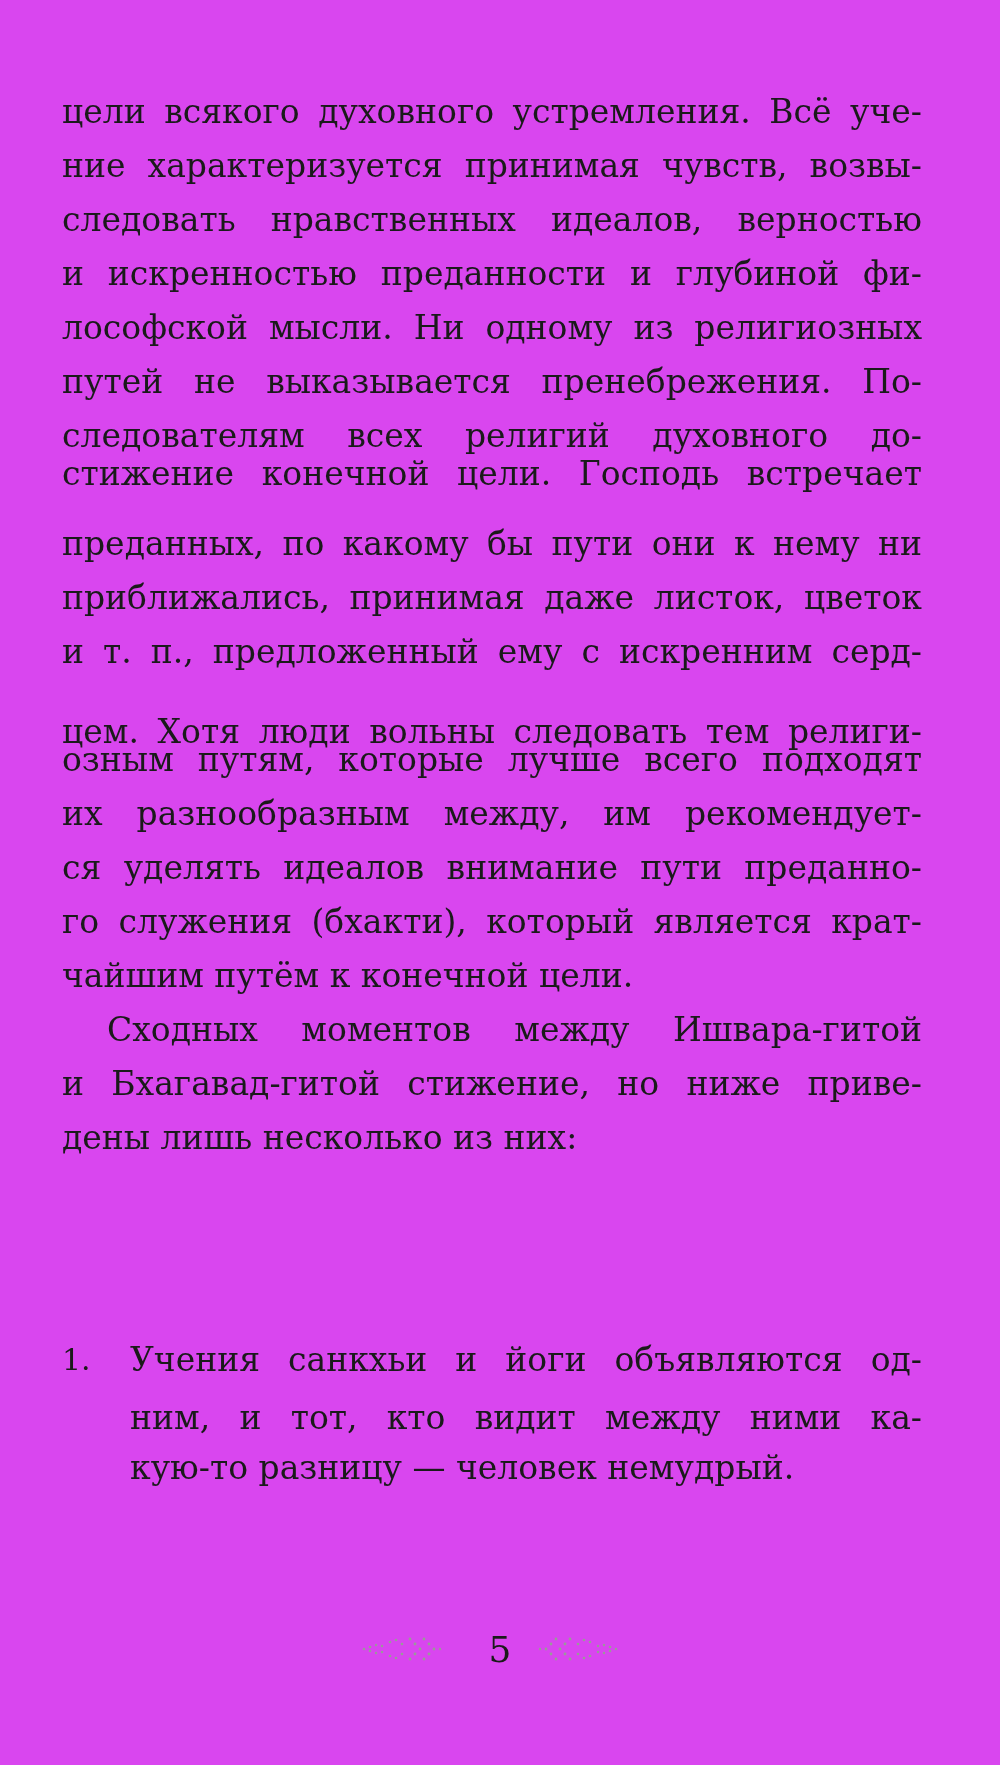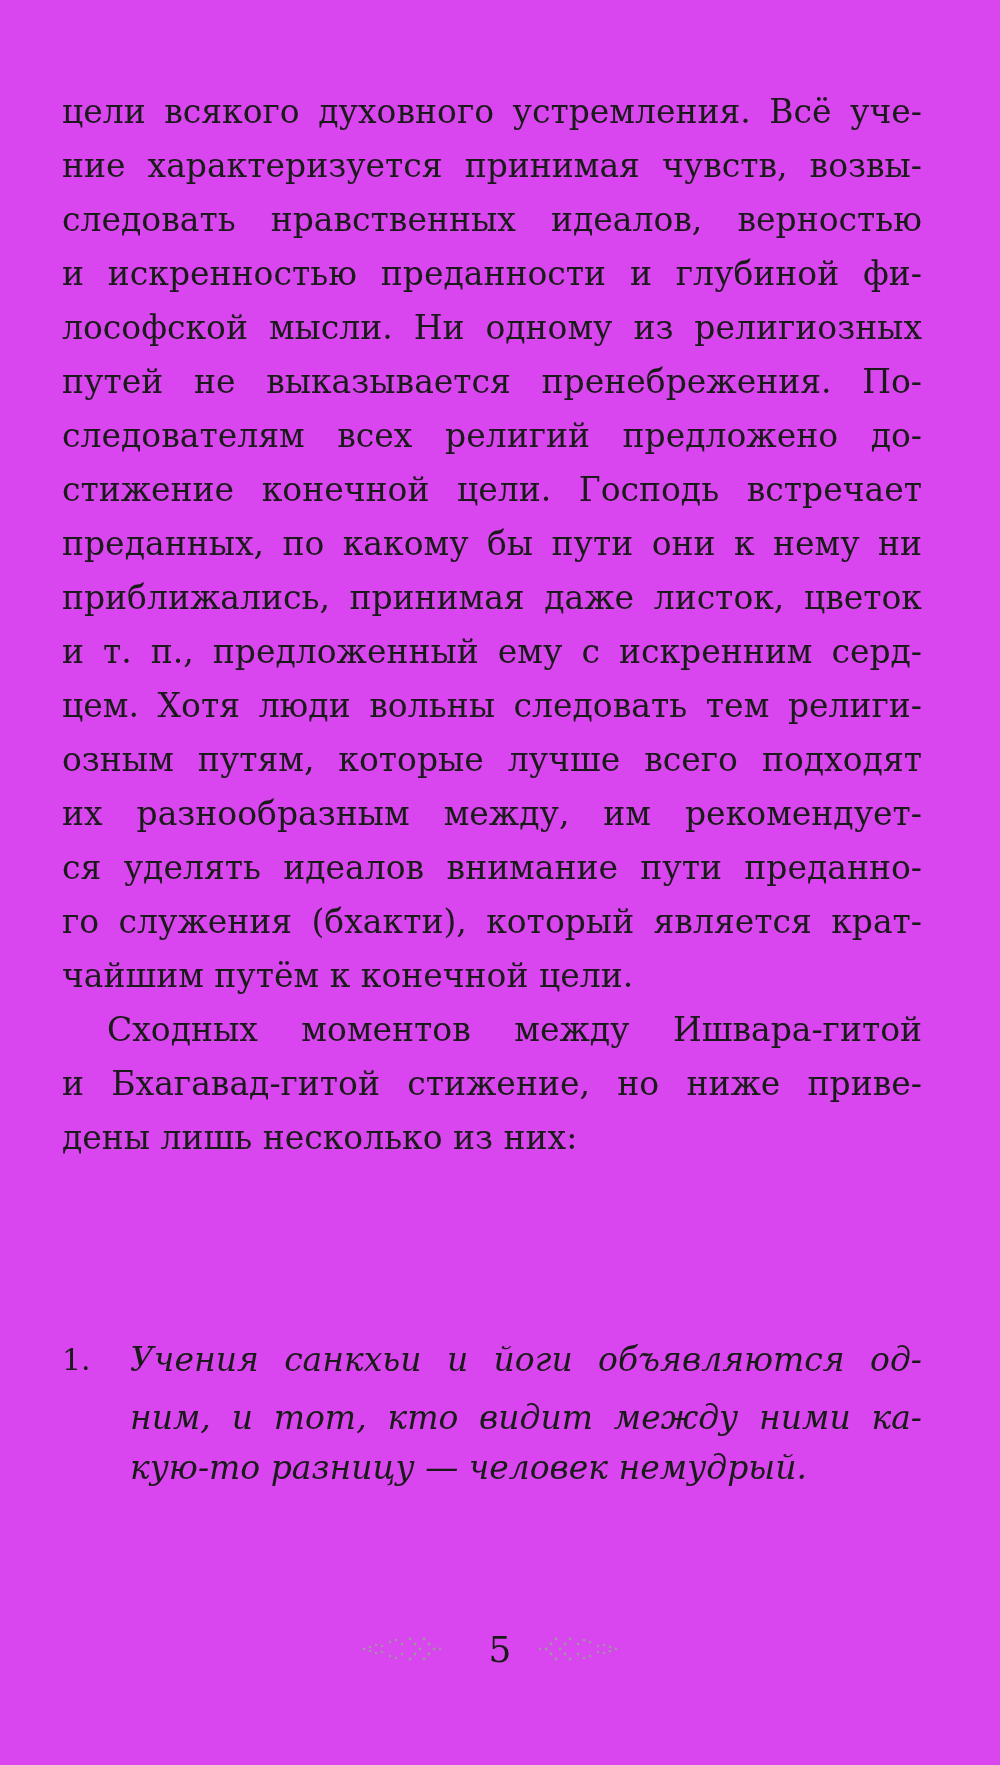--- a/index.html
+++ b/index.html
@@ -4,45 +4,45 @@
 <style>
   html, body { margin: 0; padding: 0; background: #ffffff; }
   body { width: 1000px; height: 1765px; position: relative; overflow: hidden; }
   .page { position: absolute; left: 0; top: 0; width: 1000px; height: 1765px; background: #d946ef; }
   .text { position: absolute; left: 62px; width: 860px; font-family: "DejaVu Serif", serif; font-size: 33px; color: #1a1a1a; }
   .line { position: absolute; left: 0; width: 860px; white-space: nowrap; line-height: 40px; height: 40px; }
   .line.justify { text-align: justify; text-align-last: justify; }
   .line.indent { padding-left: 45px; width: 815px; }
   .list-num { position: absolute; left: 62px; font-family: "DejaVu Serif", serif; font-size: 30px; color: #1a1a1a; line-height: 40px; }
   .list-text { position: absolute; left: 130px; width: 792px; font-family: "DejaVu Serif", serif; font-size: 33px; color: #1a1a1a; }
-  .list-text .line { width: 792px; font-style: italic; }
+  .list-text .line { width: 792px; }
   .footer { position: absolute; top: 1620px; left: 0; width: 1000px; height: 60px; text-align: center; }
   .page-number { position: absolute; left: 476px; top: 0; width: 48px; text-align: center; font-family: "DejaVu Serif", serif; font-size: 36px; color: #1a1a1a; line-height: 60px; }
   .orn { position: absolute; top: 14px; width: 90px; height: 30px; }
   .orn-left { left: 360px; }
   .orn-right { left: 530px; }
 </style>
 </head>
 <body>
 
 <div class="page">
 
   <div class="text" style="top: 92px;">
     <div class="line justify" style="top:0px">цели всякого духовного устремления. Всё уче-</div>
     <div class="line justify" style="top:54px">ние характеризуется принимая чувств, возвы-</div>
     <div class="line justify" style="top:108px">следовать нравственных идеалов, верностью</div>
     <div class="line justify" style="top:162px">и искренностью преданности и глубиной фи-</div>
     <div class="line justify" style="top:216px">лософской мысли. Ни одному из религиозных</div>
     <div class="line justify" style="top:270px">путей не выказывается пренебрежения. По-</div>
-    <div class="line justify" style="top:324px">следователям всех религий предложено до-</div>
-    <div class="line justify" style="top:378px">стижение конечной цели. Господь встречает</div>
+    <div class="line justify" style="top:324px">следователям всех религий духовного до-</div>
+    <div class="line justify" style="top:362px">стижение конечной цели. Господь встречает</div>
     <div class="line justify" style="top:432px">преданных, по какому бы пути они к нему ни</div>
     <div class="line justify" style="top:486px">приближались, принимая даже листок, цветок</div>
     <div class="line justify" style="top:540px">и т. п., предложенный ему с искренним серд-</div>
-    <div class="line justify" style="top:594px">цем. Хотя люди вольны следовать тем религи-</div>
+    <div class="line justify" style="top:620px">цем. Хотя люди вольны следовать тем религи-</div>
     <div class="line justify" style="top:648px">озным путям, которые лучше всего подходят</div>
     <div class="line justify" style="top:702px">их разнообразным между, им рекомендует-</div>
     <div class="line justify" style="top:756px">ся уделять идеалов внимание пути преданно-</div>
     <div class="line justify" style="top:810px">го служения (бхакти), который является крат-</div>
     <div class="line" style="top:864px">чайшим путём к конечной цели.</div>
   </div>
 
   <div class="text" style="top: 1010px;">
     <div class="line justify indent" style="top:0px">Сходных моментов между Ишвара-гитой</div>
     <div class="line justify" style="top:54px">и Бхагавад-гитой стижение, но ниже приве-</div>

